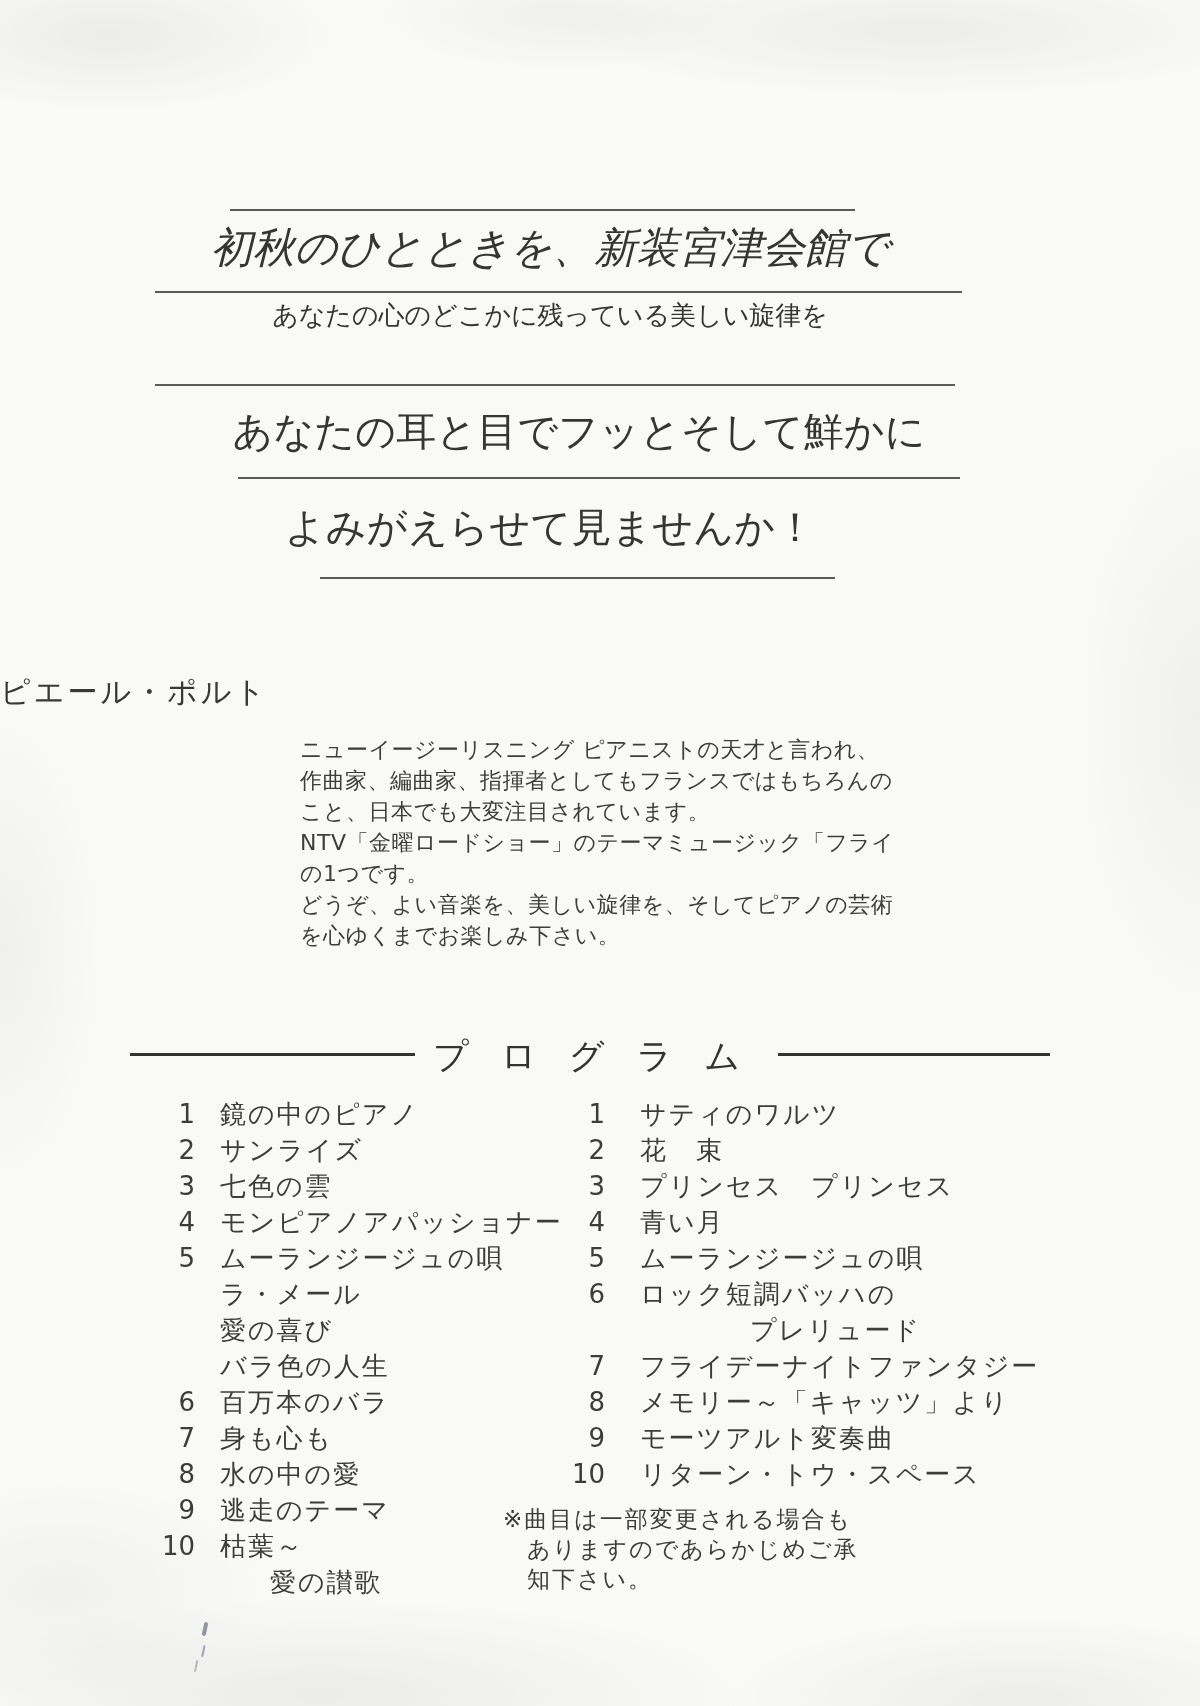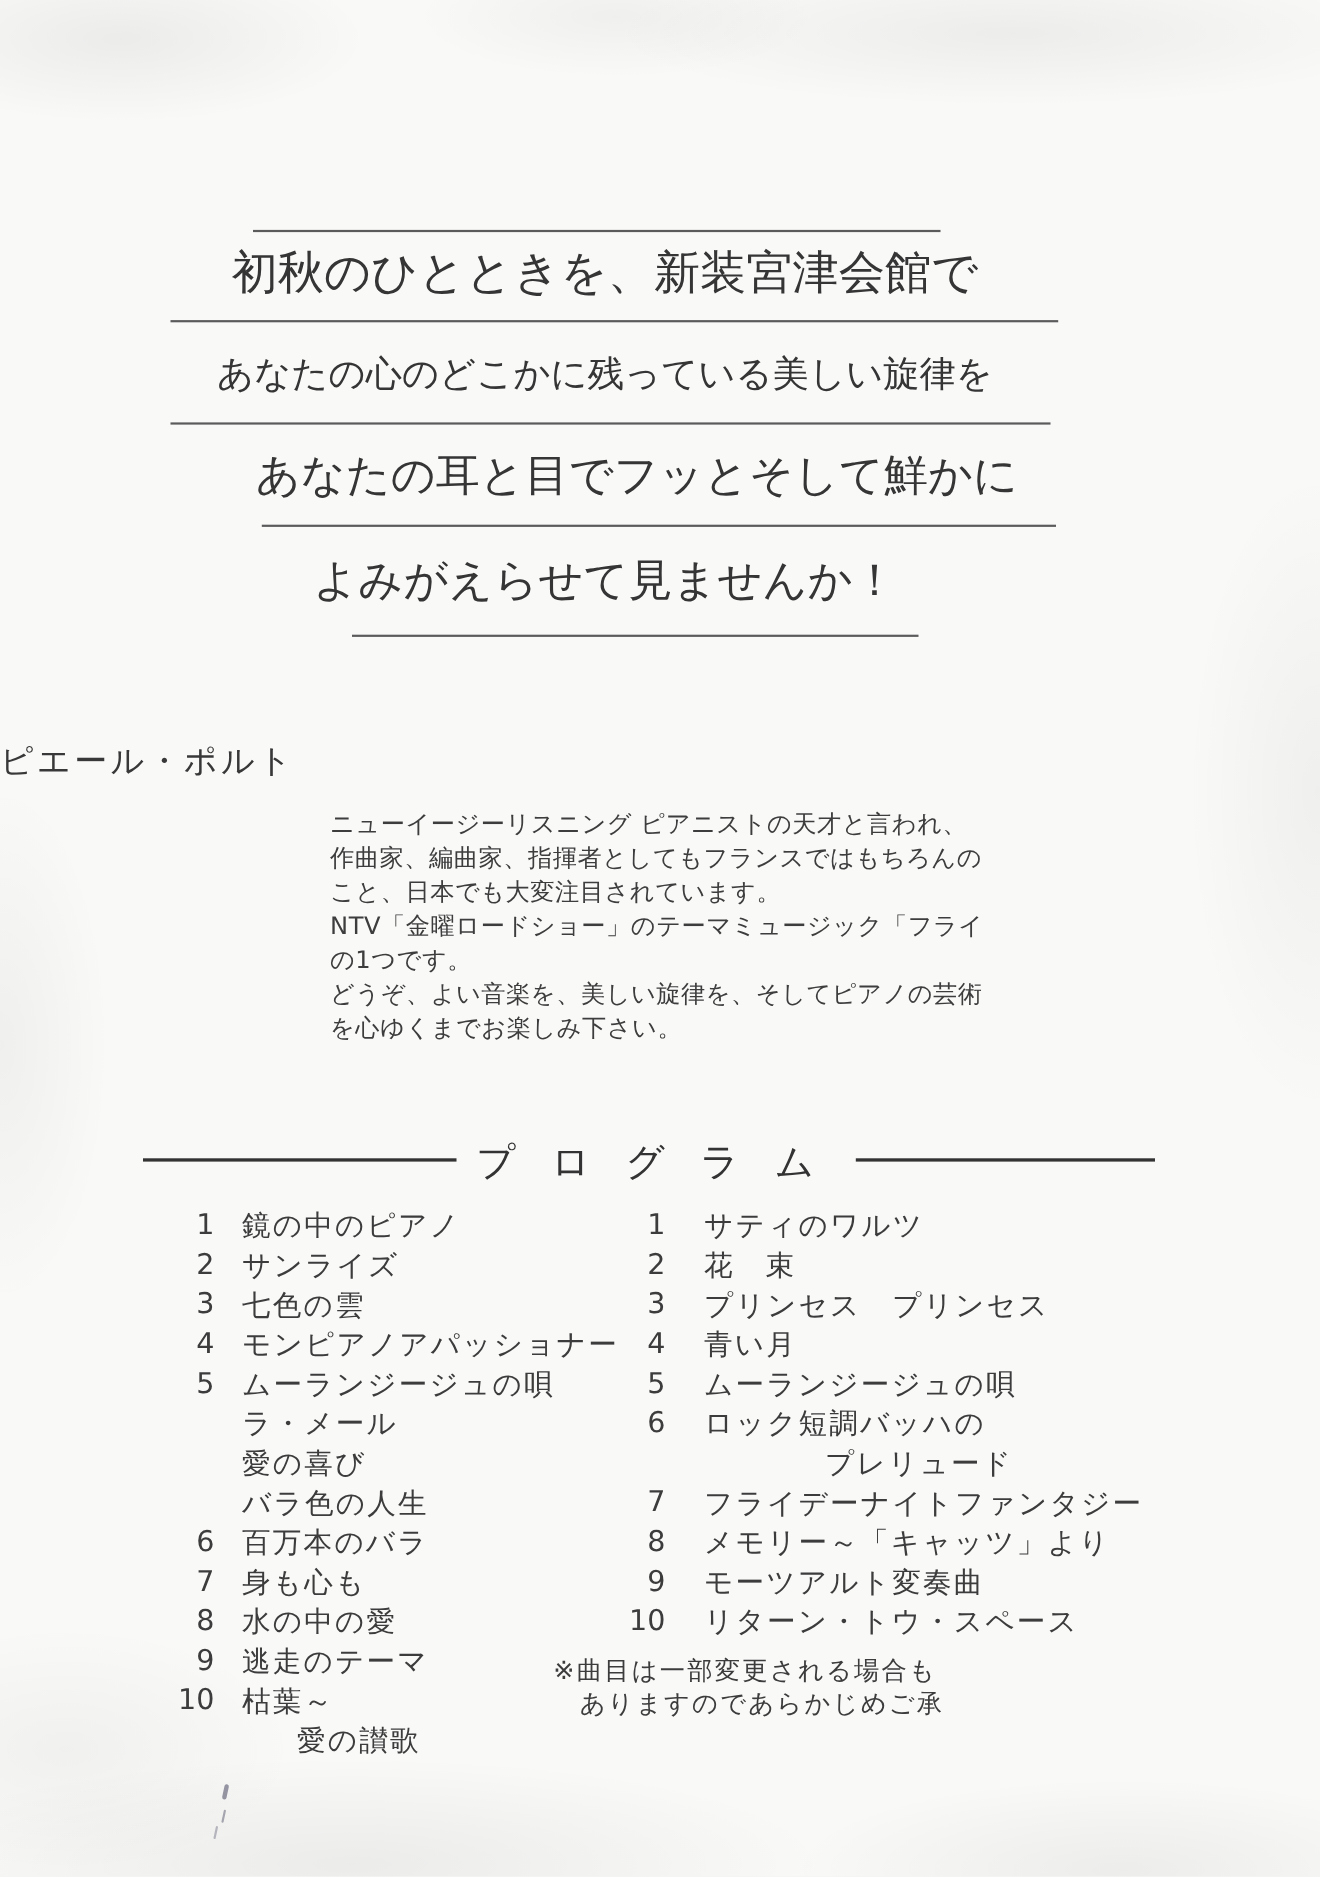--- a/index.html
+++ b/index.html
@@ -23,22 +23,22 @@
     color:#3a3a3a;
   }
   .abs{position:absolute;}
   
   .headline{
     font-family:"DejaVu Serif","Liberation Serif",serif;
     color:#353535;
     left:0;width:1100px;text-align:center;white-space:nowrap;
   }
   .rule{position:absolute;height:2px;background:#3f3f3f;opacity:0.85;}
-  .h1{top:220px;font-size:42px;}
-  .h2{top:318px;font-size:33px;}
+  .h1{top:220px;font-size:42px;font-style:italic;}
+  .h2{top:298px;font-size:26px;}
   .h3{top:404px;font-size:40px;padding-left:29px;}
   .h4{top:500px;font-size:40px;text-align:center;}
   .r1{top:209px;left:230px;width:625px;}
   .r2{top:291px;left:155px;width:807px;}
   .r3{top:384px;left:155px;width:800px;}
   .r4{top:477px;left:238px;width:722px;}
   .r5{top:577px;left:320px;width:515px;}
   
   .artist-name{
     font-family:"DejaVu Serif","Liberation Serif",serif;
@@ -213,17 +213,18 @@
       </div>
     <div class="prog-row">
         <span class="prog-no">10</span>
         <span class="prog-title">リターン・トウ・スペース</span>
       </div>
   </div>
 
   <div class="abs note">
     <div>※曲目は一部変更される場合も</div>
     <div class="cont">ありますのであらかじめご承</div>
+    <div class="cont">知下さい。</div>
   </div>
 
   <div class="abs speck"></div>
 
 </div>
 
 </body></html>

